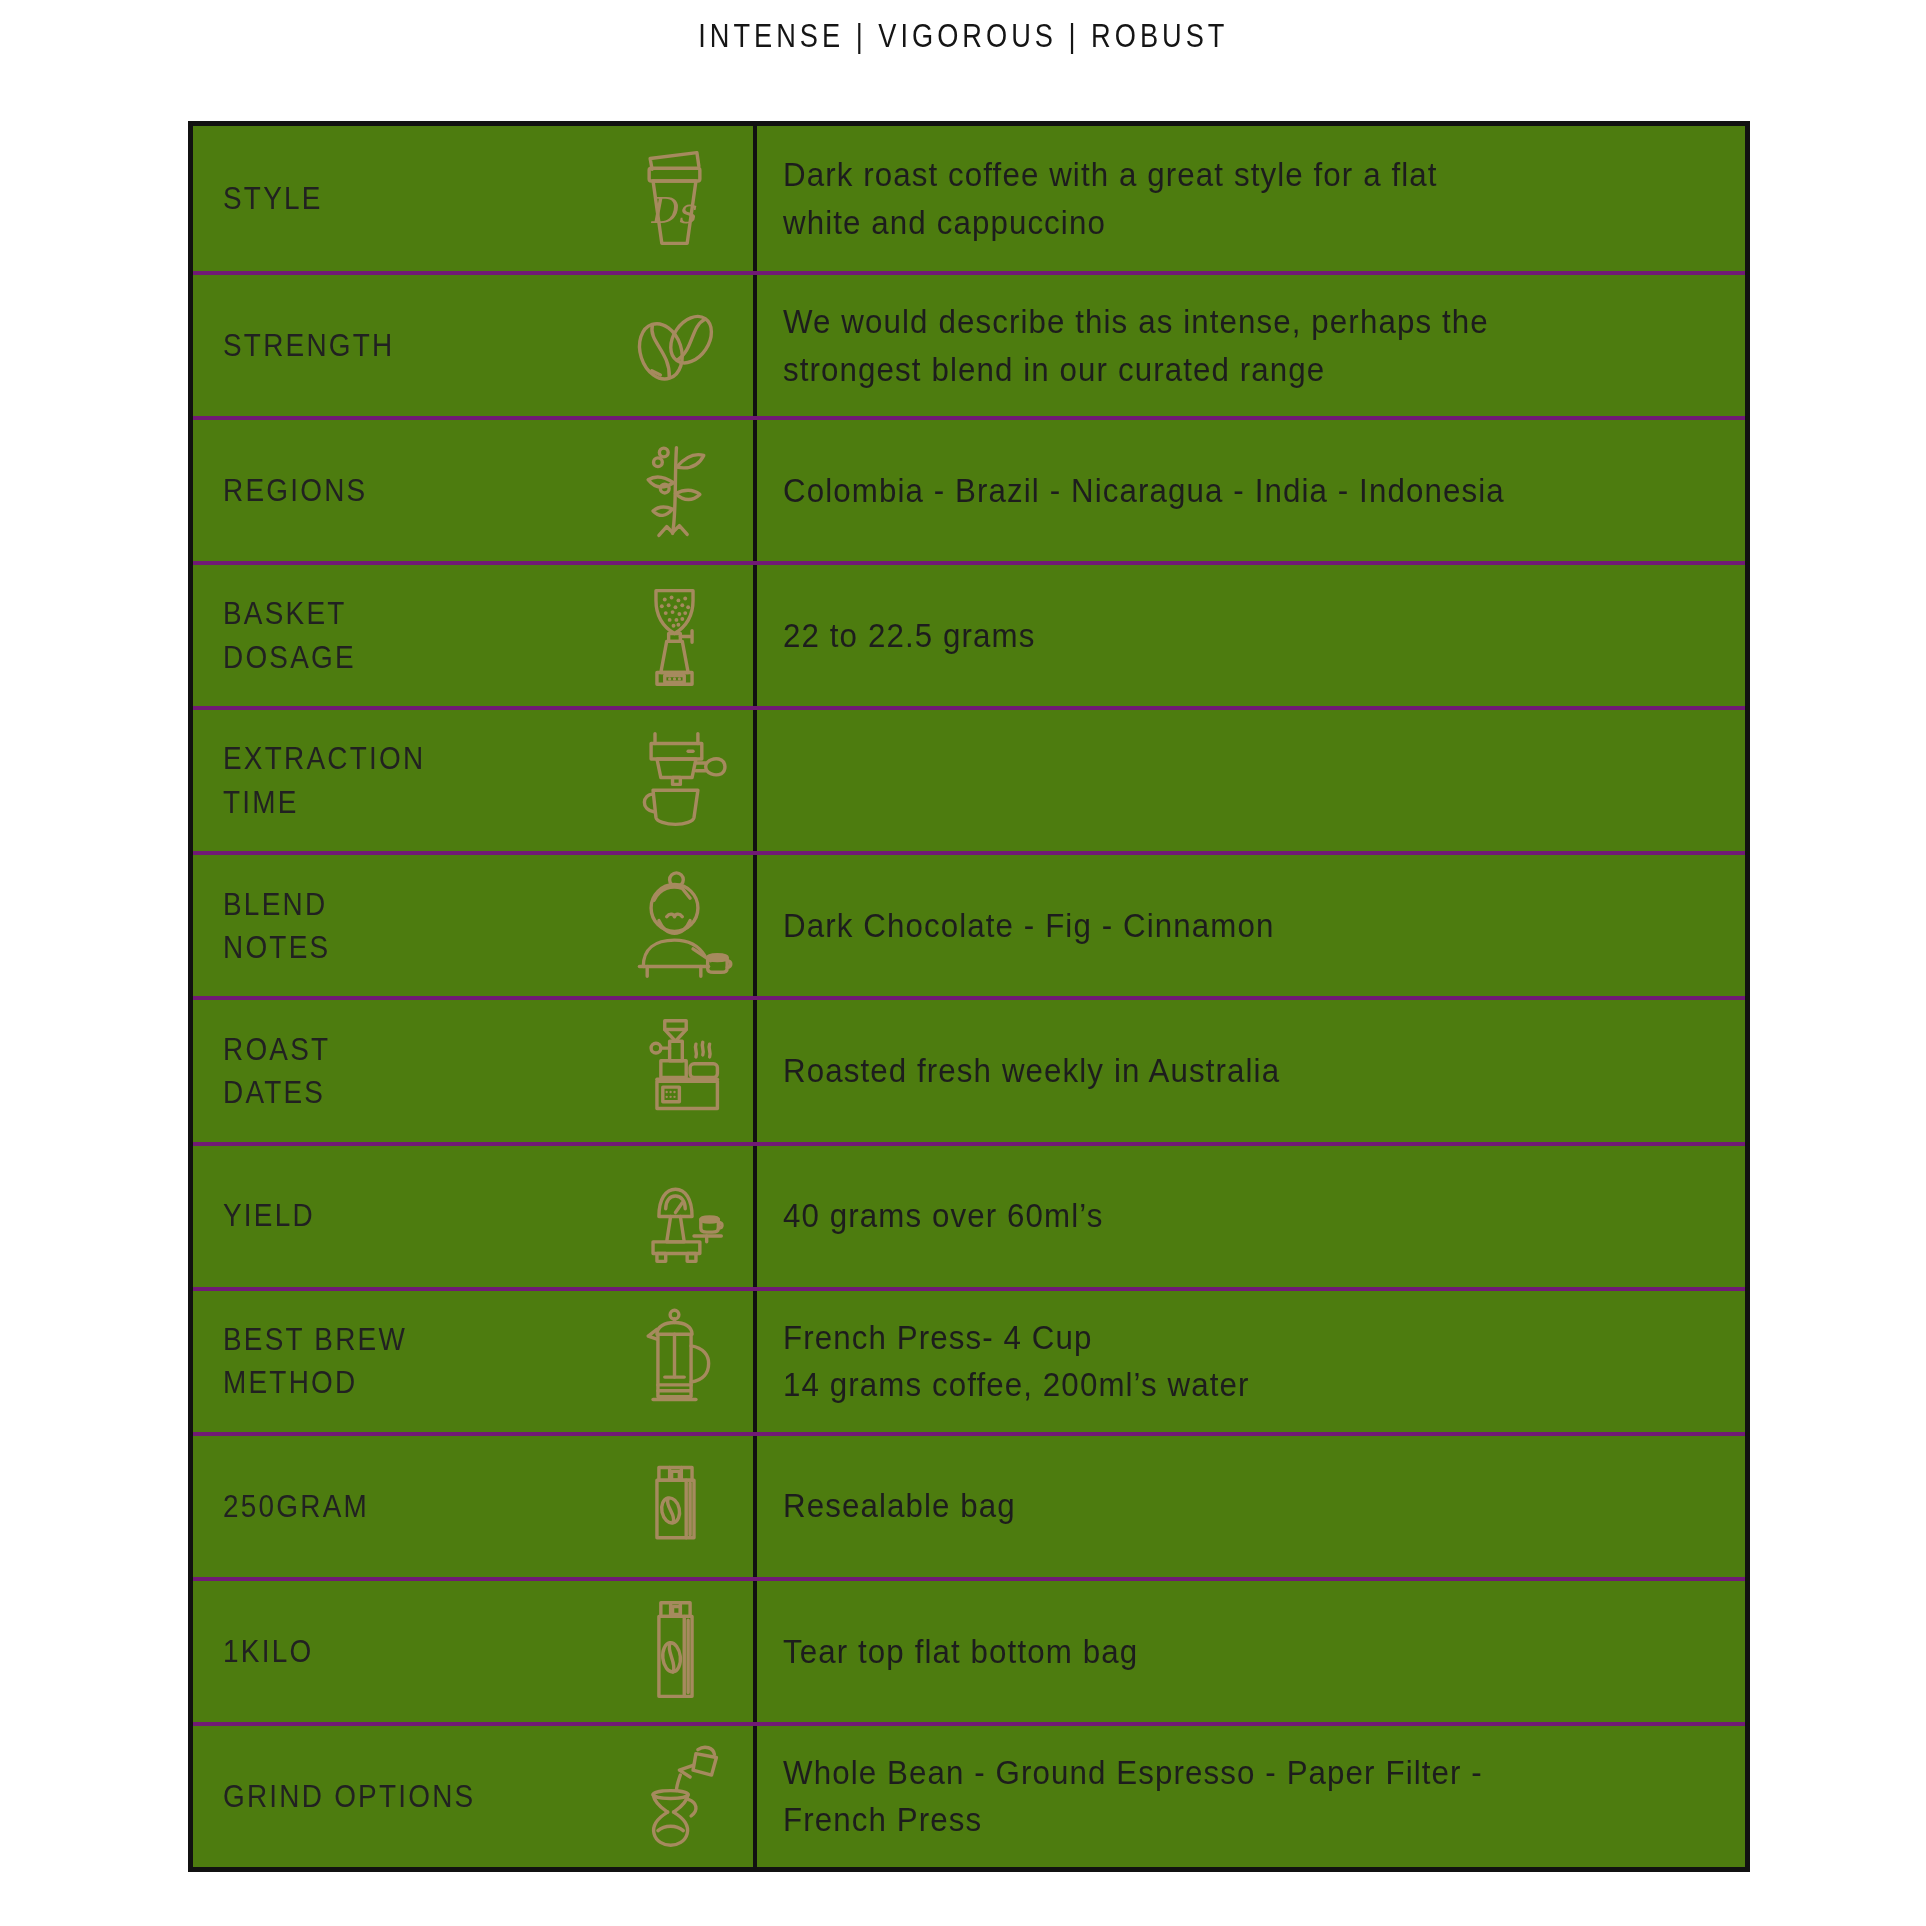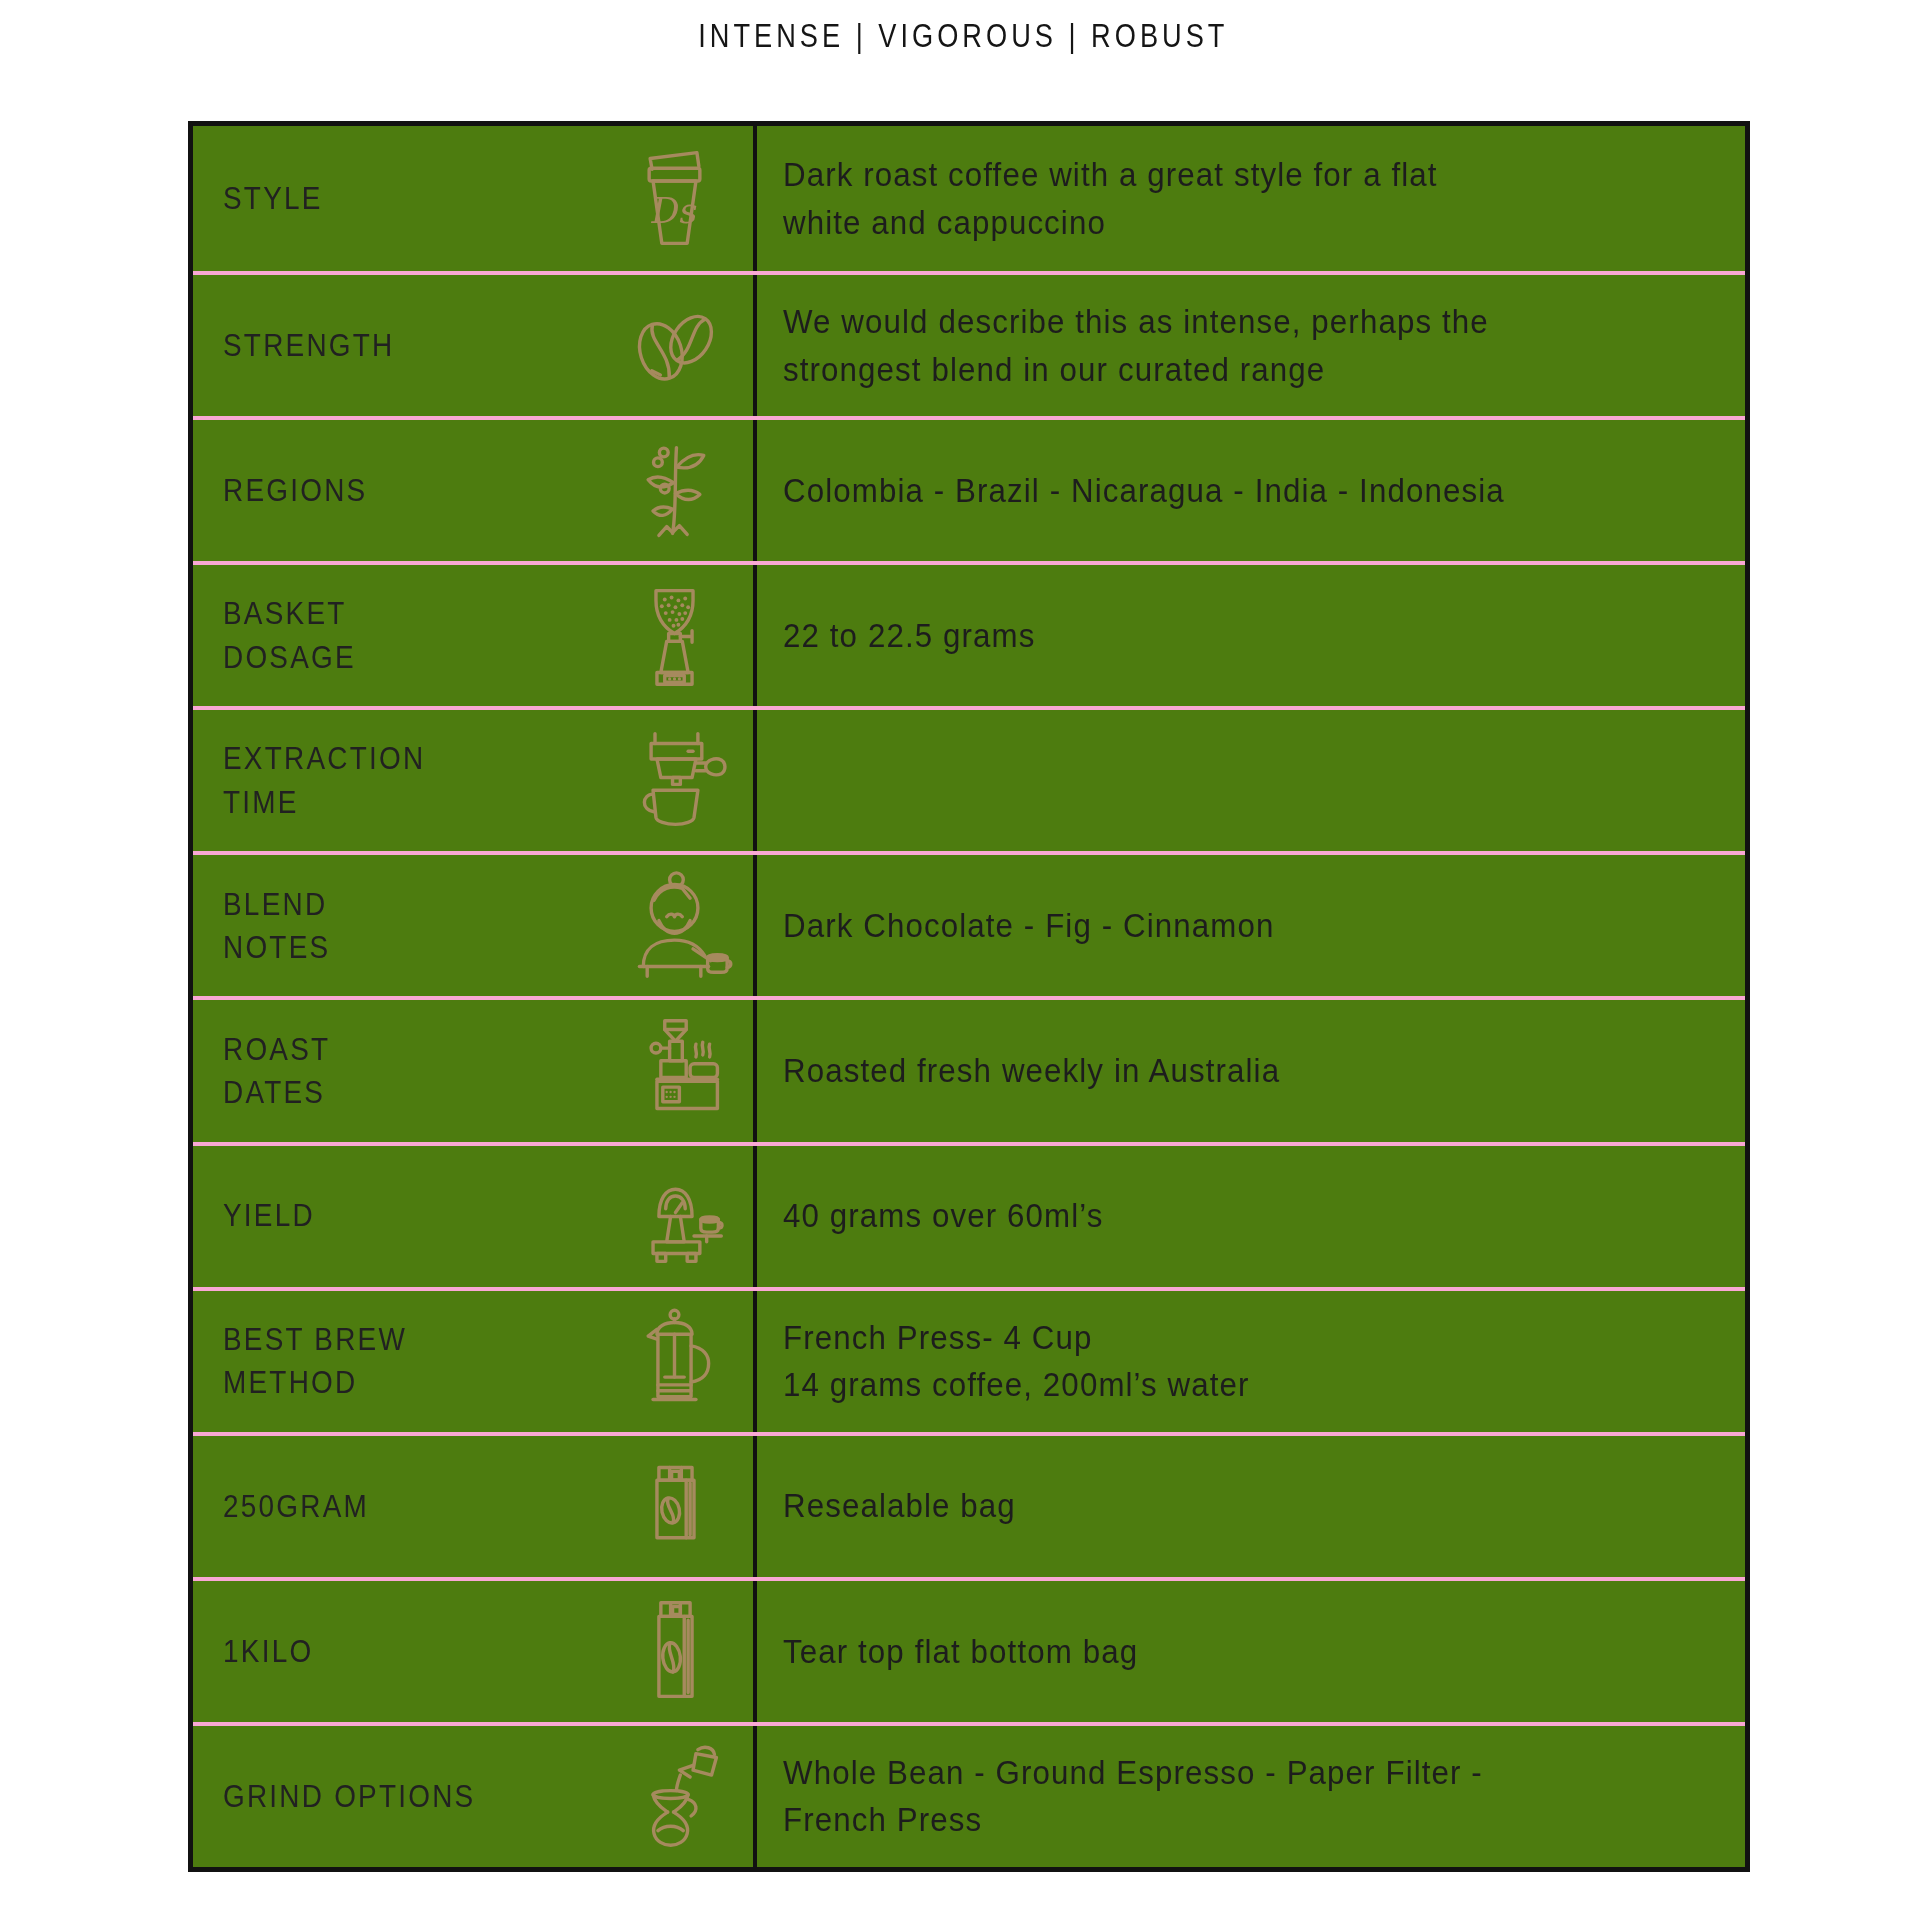--- a/index.html
+++ b/index.html
@@ -14,21 +14,21 @@
     text-align:center;font-size:34px;letter-spacing:5px;
     color:#151515;font-weight:400;white-space:nowrap;
   }
   .title-inner{display:inline-block;transform:scaleX(0.8);transform-origin:50% 50%;}
   .spec-table{
     position:absolute;left:188px;top:121px;width:1562px;height:1751px;
     border:5px solid #111111;box-sizing:border-box;
     display:grid;grid-template-rows:repeat(12,1fr);background:#4d7c0f;
   }
   .row{display:grid;grid-template-columns:564px 1fr;box-sizing:border-box;}
-  .row + .row{border-top:4px solid #f9a8d4;}
+  .row + .row{border-top:4px solid #701a75;}
   .label-cell{
     border-right:4px solid #111111;box-sizing:border-box;
     display:flex;align-items:center;justify-content:space-between;
     padding:0 20px 0 30px;overflow:hidden;
   }
   .desc-cell{
     display:flex;align-items:center;
     padding:0 28px 0 26px;overflow:hidden;
   }
   .label{

